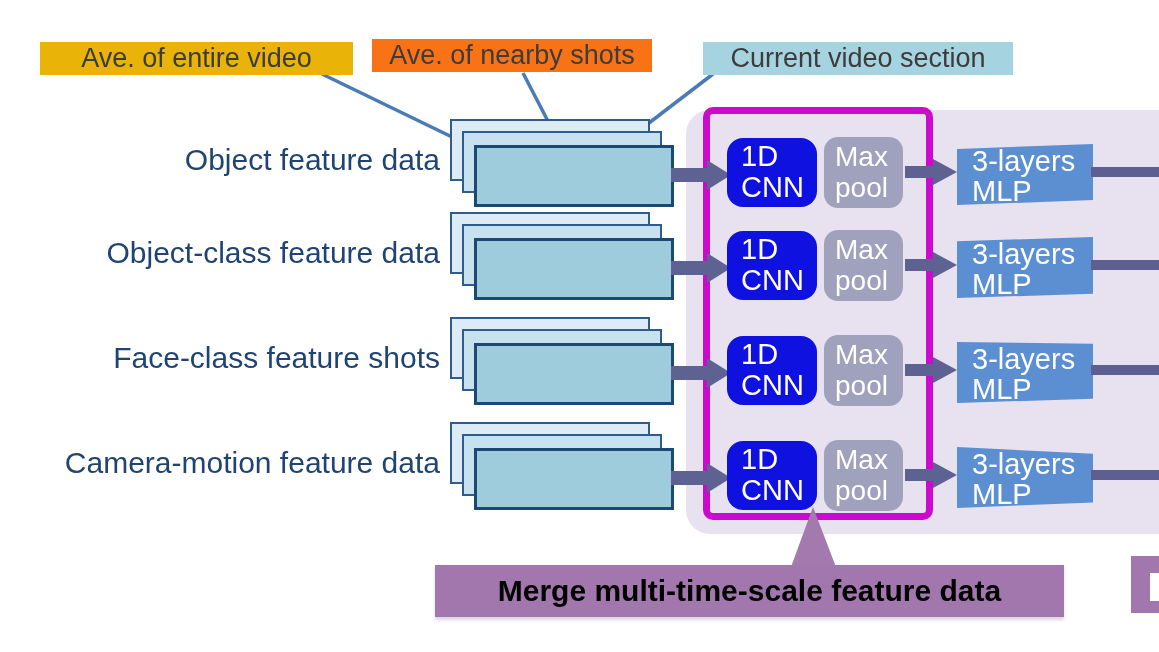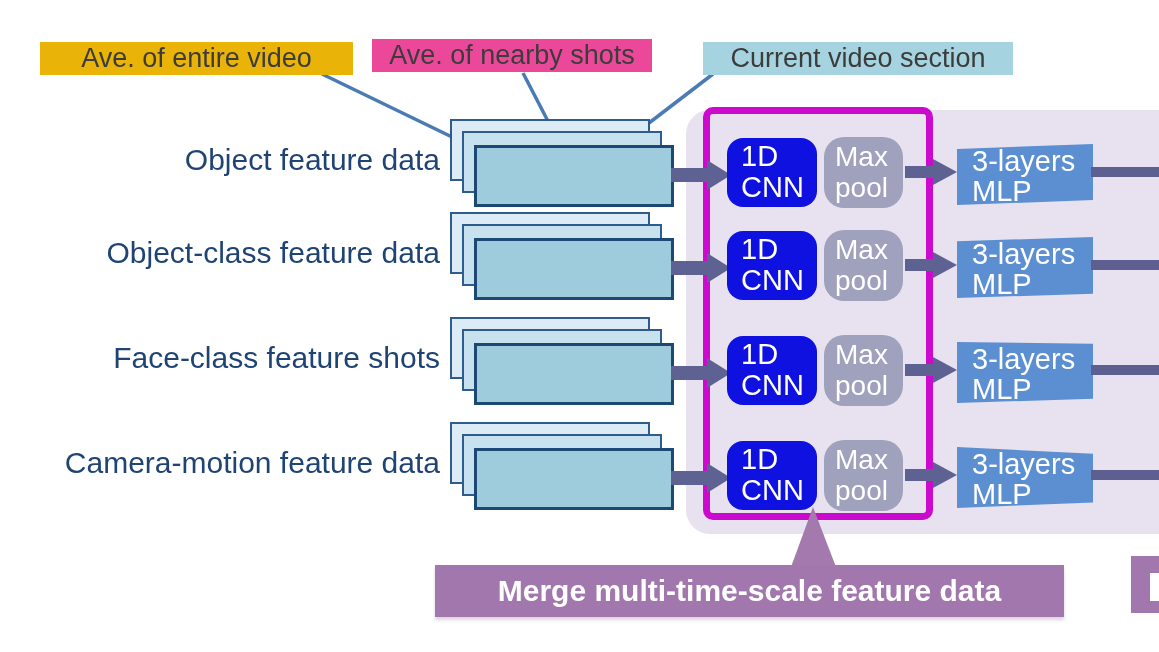--- a/index.html
+++ b/index.html
@@ -15,21 +15,21 @@
   .magenta-box{
     position:absolute;left:703px;top:107px;width:216px;height:399px;
     border:7px solid #cc0acd;border-radius:10px;background:transparent;z-index:3;
   }
   
   .top-label{
     position:absolute;height:33px;line-height:33px;text-align:center;
     font-size:27px;color:#3c3c3c;white-space:nowrap;z-index:5;
   }
   .top-label.l1{left:40px;top:42px;width:313px;background:#eab308;}
-  .top-label.l2{left:372px;top:39px;width:280px;background:#ec4899;}
+  .top-label.l2{left:372px;top:39px;width:280px;background:#f97316;}
   .top-label.l3{left:703px;top:42px;width:310px;background:#a6d3e0;}
   .lines-overlay{position:absolute;left:0;top:0;width:1159px;height:652px;z-index:4;pointer-events:none;}
   
   .row{position:absolute;left:0;width:1159px;height:120px;z-index:6;}
   .row.r1{top:112px;padding-left:43px;} .row.r2{top:205px;} .row.r3{top:310px;} .row.r4{top:415px;}
   .row-label{
     position:absolute;left:0;top:29px;width:440px;text-align:right;
     font-size:30px;line-height:38px;color:#1f4473;white-space:nowrap;
   }
   .stack-rect{position:absolute;width:200px;height:62px;box-sizing:border-box;}
@@ -43,21 +43,21 @@
   .a1-head{left:707px;top:48px;border-top:15px solid transparent;border-bottom:15px solid transparent;border-left:24px solid #5e6292;}
   .a2-shaft{left:905px;top:54px;width:30px;height:12px;}
   .a2-head{left:933px;top:47px;border-top:13px solid transparent;border-bottom:13px solid transparent;border-left:24px solid #5e6292;}
   
   .cnn{
     position:absolute;left:727px;top:26px;width:90px;height:69px;border-radius:16px;
     background:#0f11e0;color:#ffffff;font-size:29px;line-height:31px;
     padding:3px 0 0 14px;box-sizing:border-box;
   }
   .pool{
-    position:absolute;left:824px;top:25px;width:79px;height:71px;border-radius:20px;
+    position:absolute;left:824px;top:25px;width:79px;height:71px;border-radius:14px;
     background:#9fa1bd;color:#ffffff;font-size:28px;line-height:31px;
     padding:4px 0 0 11px;box-sizing:border-box;
   }
   .mlp{
     position:absolute;left:957px;top:32px;width:136px;height:61px;
     background:#5b8fd2;color:#ffffff;font-size:29px;line-height:30px;
     padding:2px 0 0 15px;box-sizing:border-box;
   }
   .row.r1 .mlp{clip-path:polygon(0 8%,100% 0,100% 92%,0 100%);}
   .row.r2 .mlp{clip-path:polygon(0 7%,100% 0,100% 93%,0 100%);}
@@ -65,21 +65,21 @@
   .row.r4 .mlp{clip-path:polygon(0 0,100% 11%,100% 91%,0 100%);}
   .out-line{position:absolute;left:1091px;top:55px;width:68px;height:10px;background:#5c5f90;}
   
   .callout-triangle{
     position:absolute;left:791px;top:507px;width:0;height:0;z-index:7;
     border-left:22px solid transparent;border-right:23px solid transparent;
     border-bottom:60px solid #a379ae;
   }
   .banner{
     position:absolute;left:435px;top:565px;width:629px;height:52px;z-index:8;
-    background:#a277ad;color:#ffffff;font-weight:bold;font-size:30px;
+    background:#a277ad;color:#000000;font-weight:bold;font-size:30px;
     line-height:52px;text-align:center;white-space:nowrap;
     box-shadow:0 3px 3px rgba(120,90,130,0.25);
   }
   .cutoff-box{
     position:absolute;left:1131px;top:556px;width:28px;height:57px;z-index:8;
     background:#a277ad;
   }
   .partial-letter{
     position:absolute;left:19px;top:17px;width:9px;height:28px;background:#ffffff;
   }

